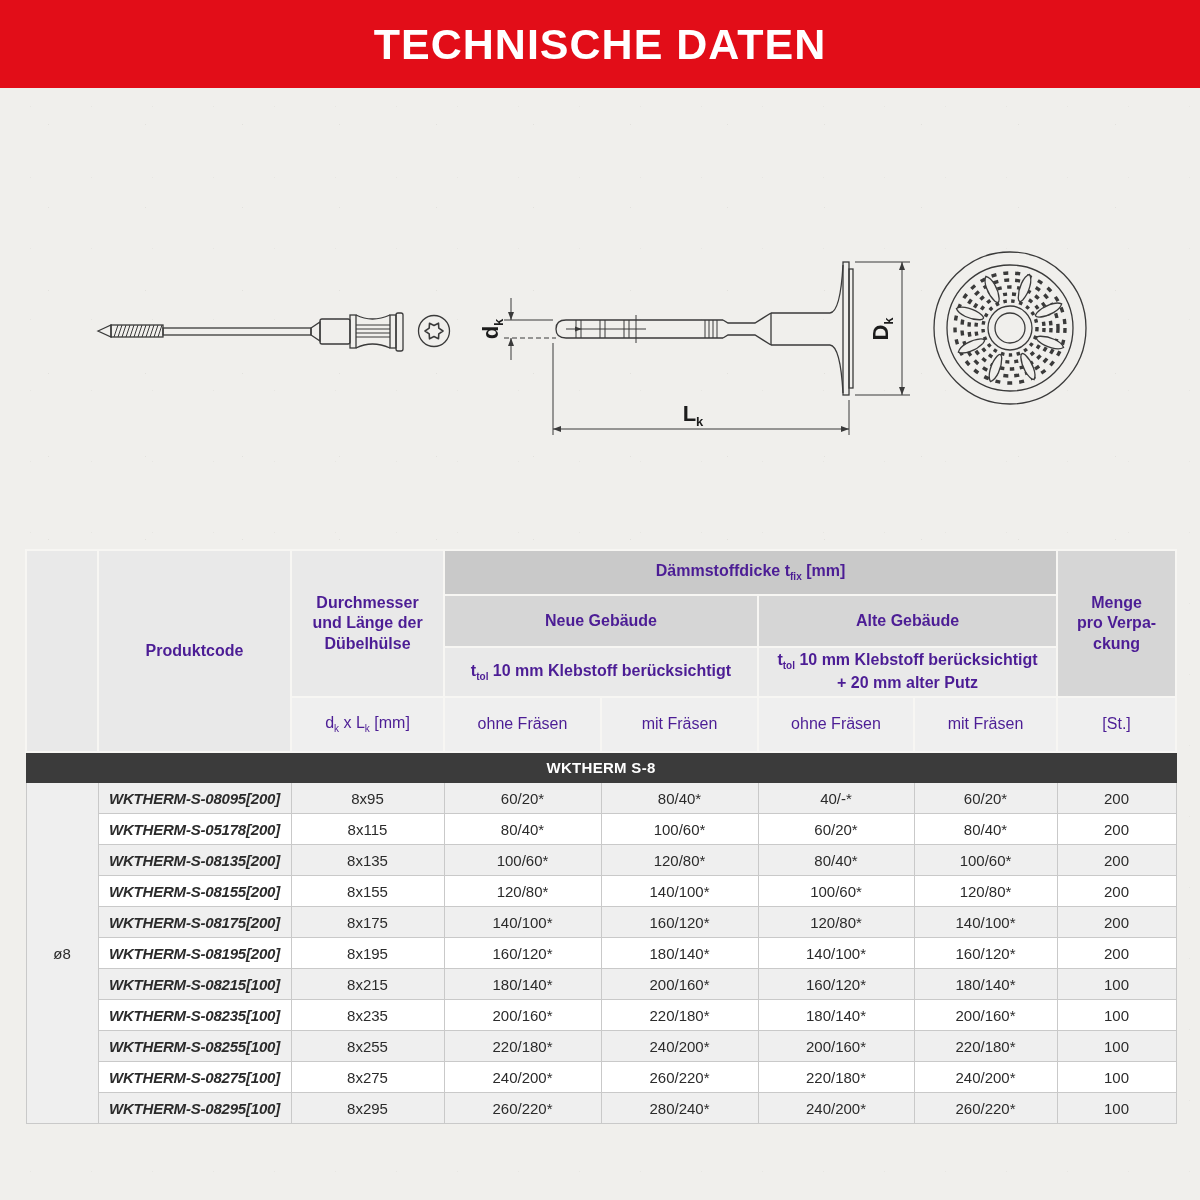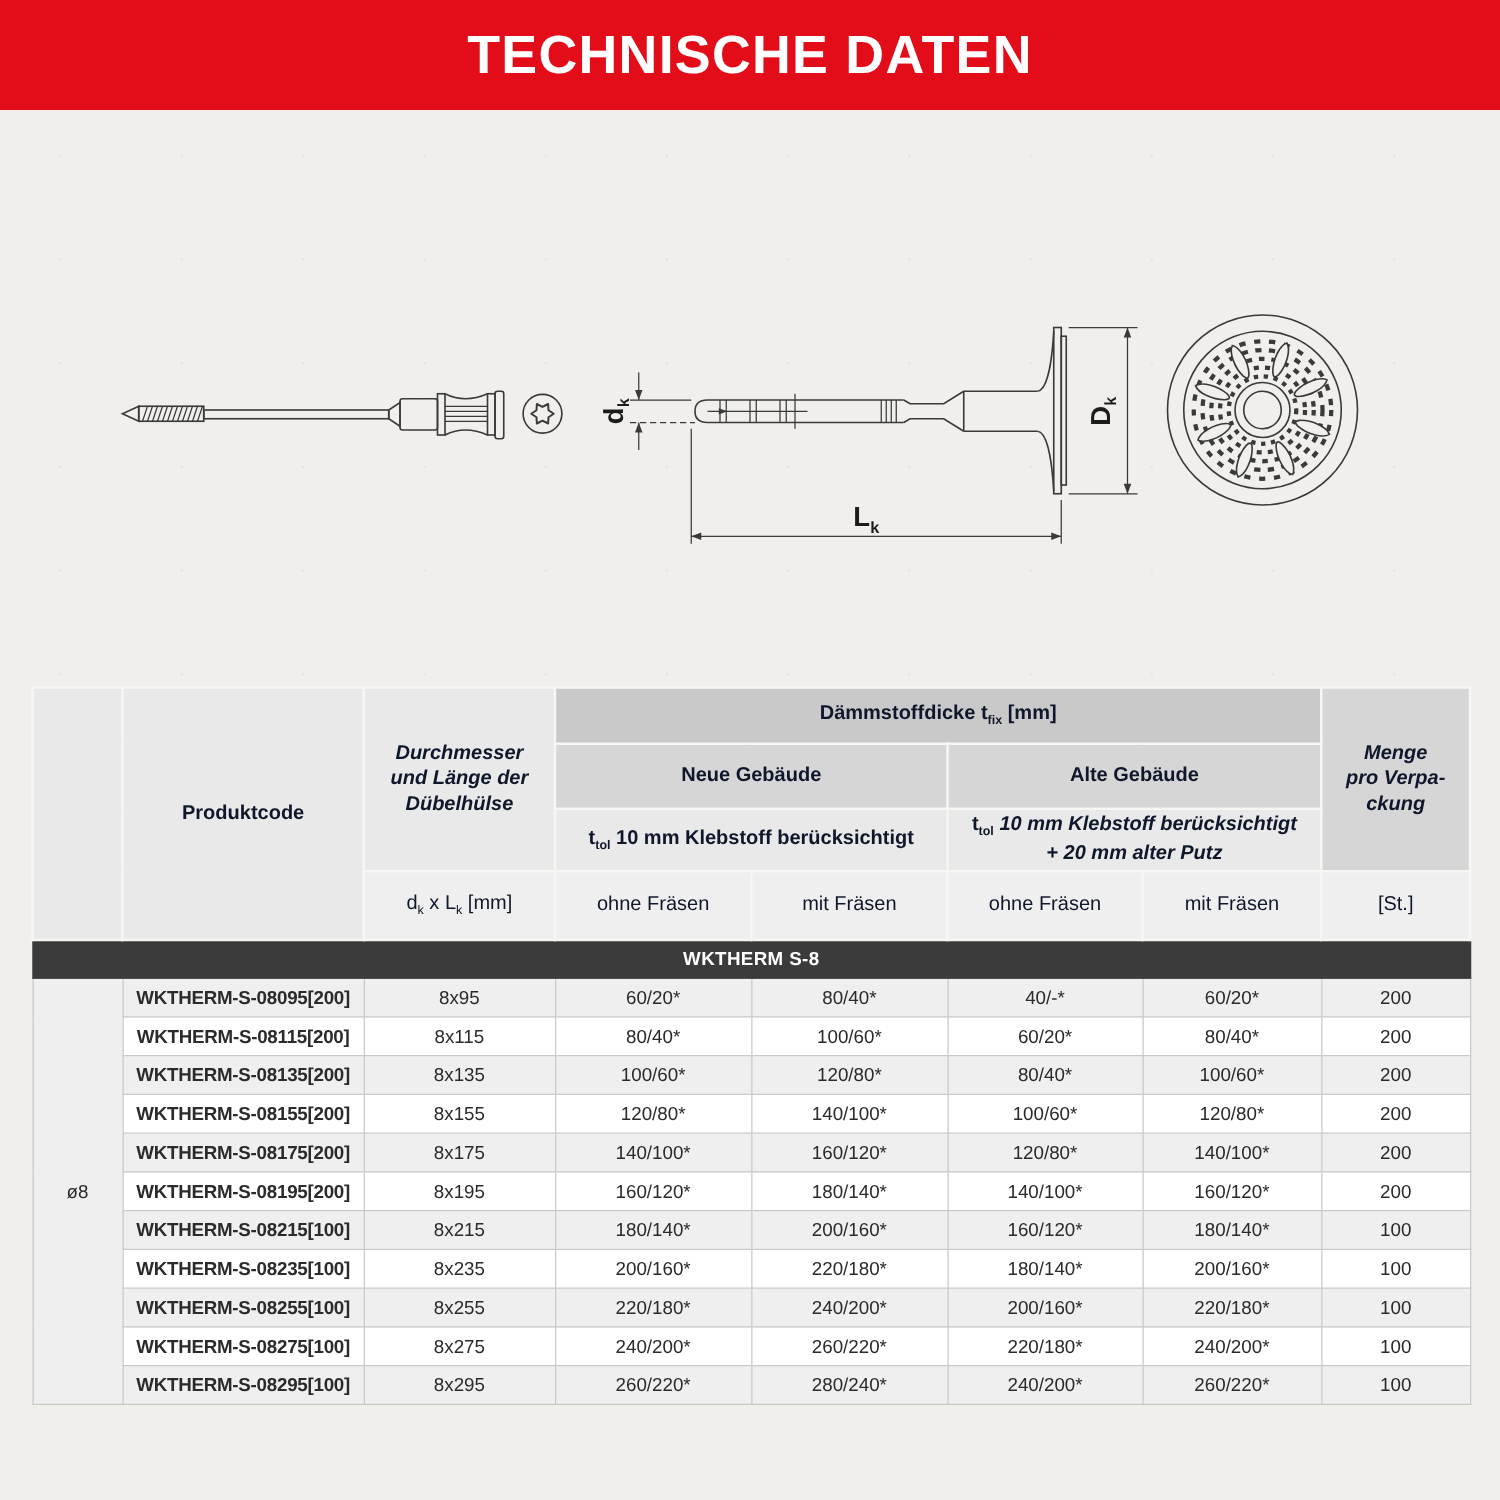--- a/index.html
+++ b/index.html
@@ -17,31 +17,31 @@
   .fillpaper{fill:#f0efec;stroke:#3a3a3a;stroke-width:1.3;}
   .dim{fill:none;stroke:#3a3a3a;stroke-width:1;}
   .arrow{fill:#3a3a3a;stroke:none;}
   .svglab{font-family:"Liberation Sans","DejaVu Sans",sans-serif;font-weight:700;font-size:22px;fill:#1c1c1c;}
   .svgsub{font-size:13px;font-weight:700;}
   
   .tablewrap{position:absolute;left:25px;top:549px;}
   table{border-collapse:collapse;table-layout:fixed;width:1150px;}
   td{text-align:center;vertical-align:middle;padding:0 4px;}
   .hr1{height:45px}.hr2{height:52px}.hr3{height:50px}.hr4{height:55px}
-  .hc{background:#e9e9e9;border:2px solid #f7f6f3;font-size:16px;font-weight:700;line-height:1.28;color:#0f172a;}
+  .hc{background:#e9e9e9;border:2px solid #f7f6f3;font-size:16px;font-weight:700;line-height:1.28;color:#4c1d95;}
   .band{background:#c9c9c9;}
   .band2{background:#d6d6d6;text-align:center;}
   .subrow{background:#efefef;font-weight:400;font-size:16px;}
-  .ws{white-space:pre-line;font-style:italic;}
+  .ws{white-space:pre-line;}
   .sub{font-size:10px;vertical-align:-4px;font-weight:inherit;}
   .groupband td{background:#3b3b3b;color:#fff;font-weight:700;font-size:15px;height:29px;border:1px solid #3b3b3b;letter-spacing:0.3px;}
   tr.datarow{height:31px;}
   tr.datarow td{border:1px solid #c9c9c9;font-size:15px;background:#fff;color:#2b2b2b;}
   tr.datarow.odd td{background:#efefef;}
-  td.code{font-weight:700;font-size:15px;letter-spacing:-0.2px;}
+  td.code{font-weight:700;font-size:15px;letter-spacing:-0.2px;font-style:italic;}
   td.diacell{background:#fbfbf9;border:1px solid #c9c9c9;font-weight:400;font-size:36px;color:#111;}
 </style>
 </head>
 <body>
 
 <div class="page">
 
   <div class="header" style="background:#e20d18;">
     <h1>TECHNISCHE DATEN</h1>
   </div>
@@ -215,21 +215,21 @@
         <td class="diacell" rowspan="11">ø8</td>
         <td class="code">WKTHERM-S-08095[200]</td>
         <td>8x95</td>
         <td>60/20*</td>
         <td>80/40*</td>
         <td>40/-*</td>
         <td>60/20*</td>
         <td>200</td>
       </tr>
       <tr class="datarow">
-        <td class="code">WKTHERM-S-08115[200]</td>
+        <td class="code">WKTHERM-S-05178[200]</td>
         <td>8x115</td>
         <td>80/40*</td>
         <td>100/60*</td>
         <td>60/20*</td>
         <td>80/40*</td>
         <td>200</td>
       </tr>
       <tr class="datarow odd">
         <td class="code">WKTHERM-S-08135[200]</td>
         <td>8x135</td>

